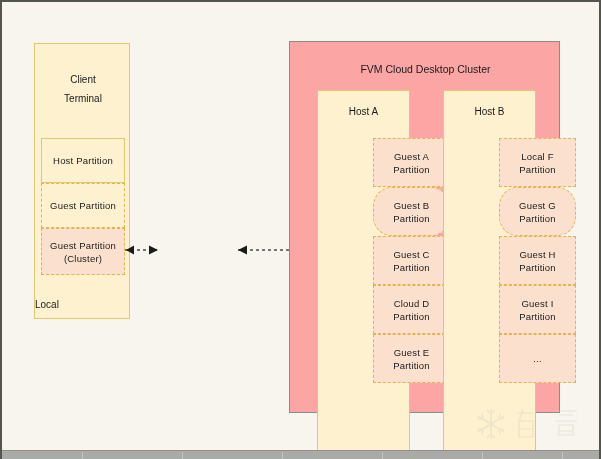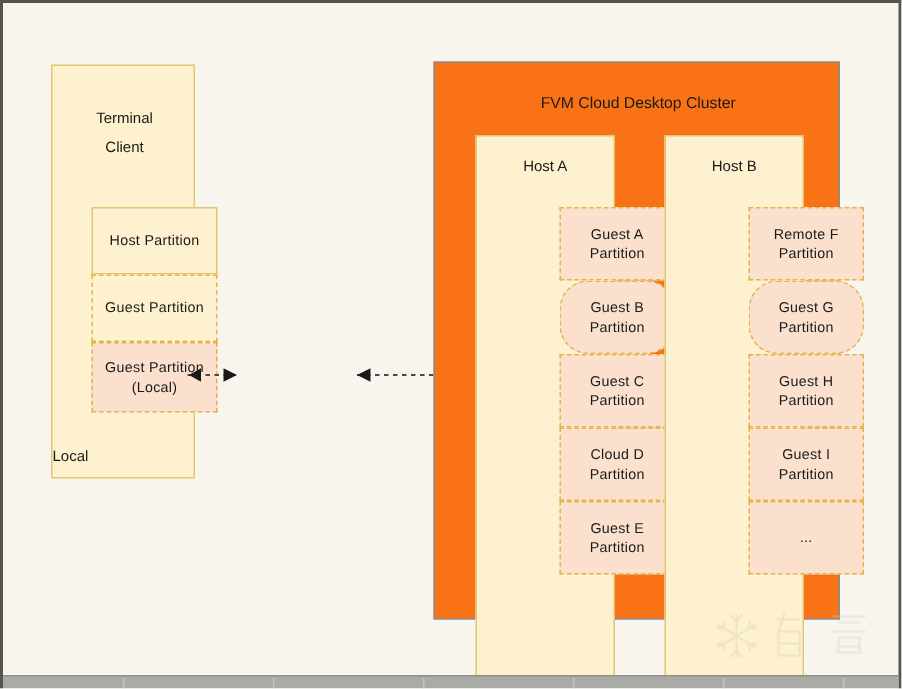--- a/index.html
+++ b/index.html
@@ -83,21 +83,20 @@
     box-sizing: border-box;
     font-size: 9.5px;
     color: #1a1a1a;
     display: flex;
     flex-direction: column;
     align-items: center;
     justify-content: center;
     line-height: 13px;
     text-align: center;
     letter-spacing: 0.2px;
-    margin-left: 20px;
   }
   .part-host {
     top: 94px;
     height: 45px;
     border: 1px solid #e3c572;
     background: #fdf1cf;
   }
   .part-guest {
     top: 139px;
     height: 45px;
@@ -142,21 +141,21 @@
     left: 229px;
     top: 239px;
   }
 
   
   .cluster {
     left: 287px;
     top: 39px;
     width: 271px;
     height: 372px;
-    background: #f97316;
+    background: #fca5a5;
     border: 1px solid #8c8c8c;
   }
   .cluster-title {
     position: absolute;
     left: 0;
     top: 21px;
     width: 271px;
     text-align: center;
     font-size: 10.5px;
     color: #1a1a1a;
@@ -218,35 +217,35 @@
     pointer-events: none;
   }
 </style>
 </head>
 <body>
 
 <div id="canvas">
 
   <div class="box client-terminal">
     <div class="ct-title">
+      <div>Client</div>
       <div>Terminal</div>
-      <div>Client</div>
     </div>
 
     <div class="part part-host">
       <span>Host Partition</span>
     </div>
 
     <div class="part part-guest">
       <span>Guest Partition</span>
     </div>
 
     <div class="part part-guest-remote">
       <span>Guest Partition</span>
-      <span>(Local)</span>
+      <span>(Cluster)</span>
     </div>
 
     <div class="ct-local">Local</div>
   </div>
 
   <svg class="arrow-svg arrow-left" width="46" height="18" viewBox="0 0 46 18">
     <line x1="7" y1="9" x2="39" y2="9" stroke="#4a4a4a" stroke-width="1.4" stroke-dasharray="3,3"></line>
     <polygon points="8,9 16,4.5 16,13.5" fill="#1a1a1a"></polygon>
     <polygon points="40,9 31,4.5 31,13.5" fill="#1a1a1a"></polygon>
   </svg>
@@ -281,21 +280,21 @@
       </div>
       <div class="guest g4">
         <span>Guest E</span>
         <span>Partition</span>
       </div>
     </div>
 
     <div class="host host-b">
       <div class="host-title">Host B</div>
       <div class="guest g0">
-        <span>Remote F</span>
+        <span>Local F</span>
         <span>Partition</span>
       </div>
       <div class="guest g1">
         <span>Guest G</span>
         <span>Partition</span>
       </div>
       <div class="guest g2">
         <span>Guest H</span>
         <span>Partition</span>
       </div>

